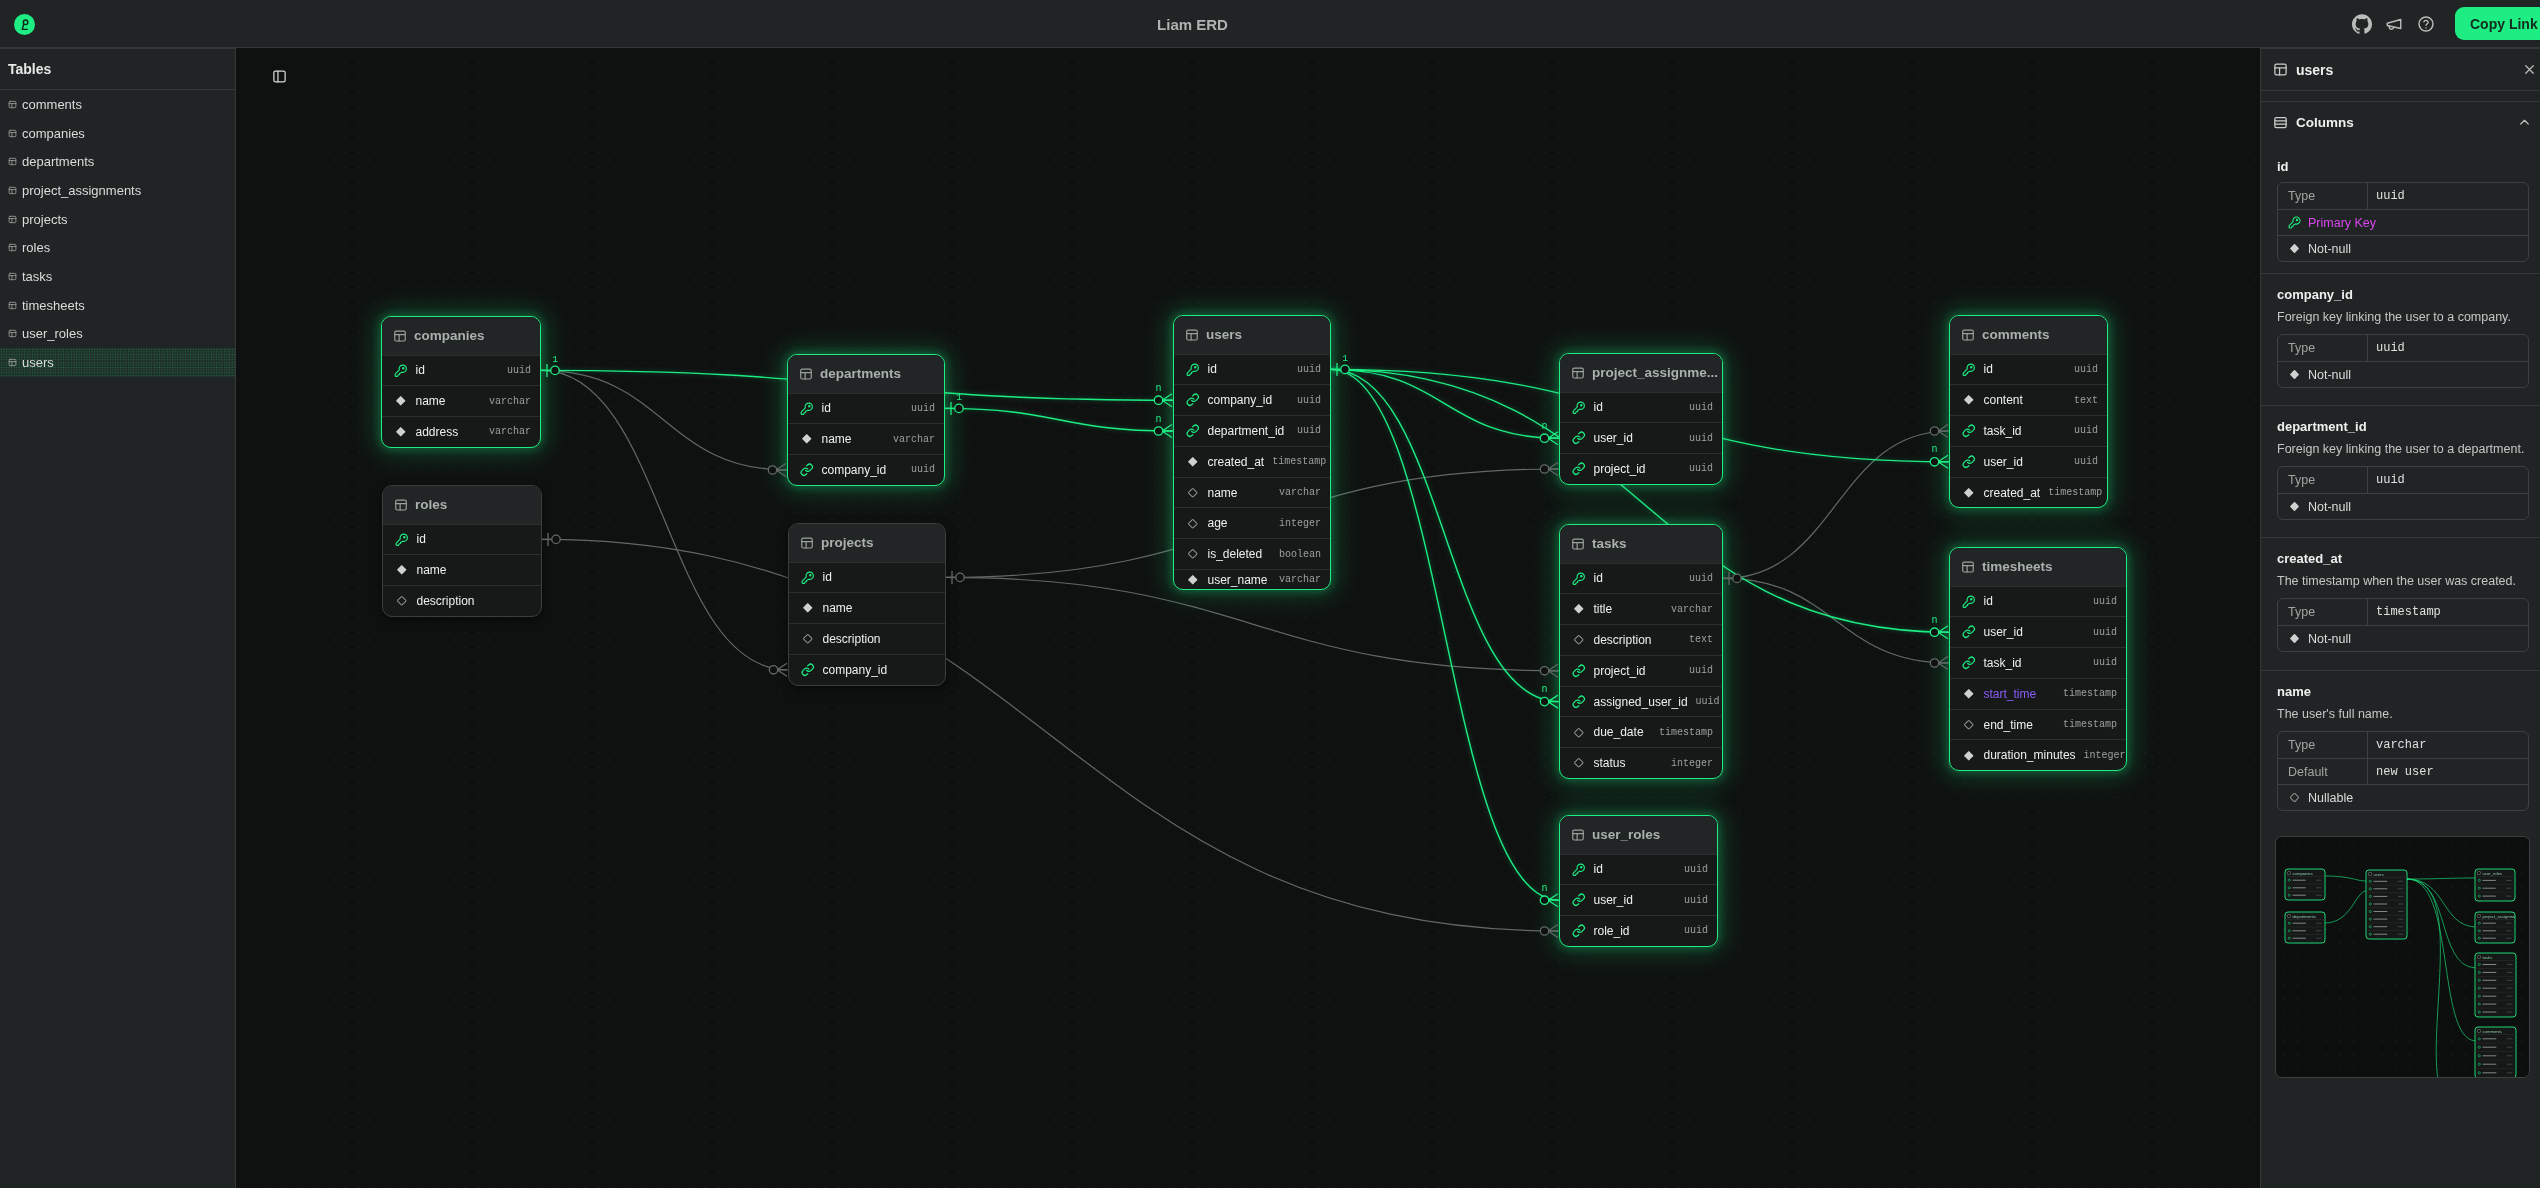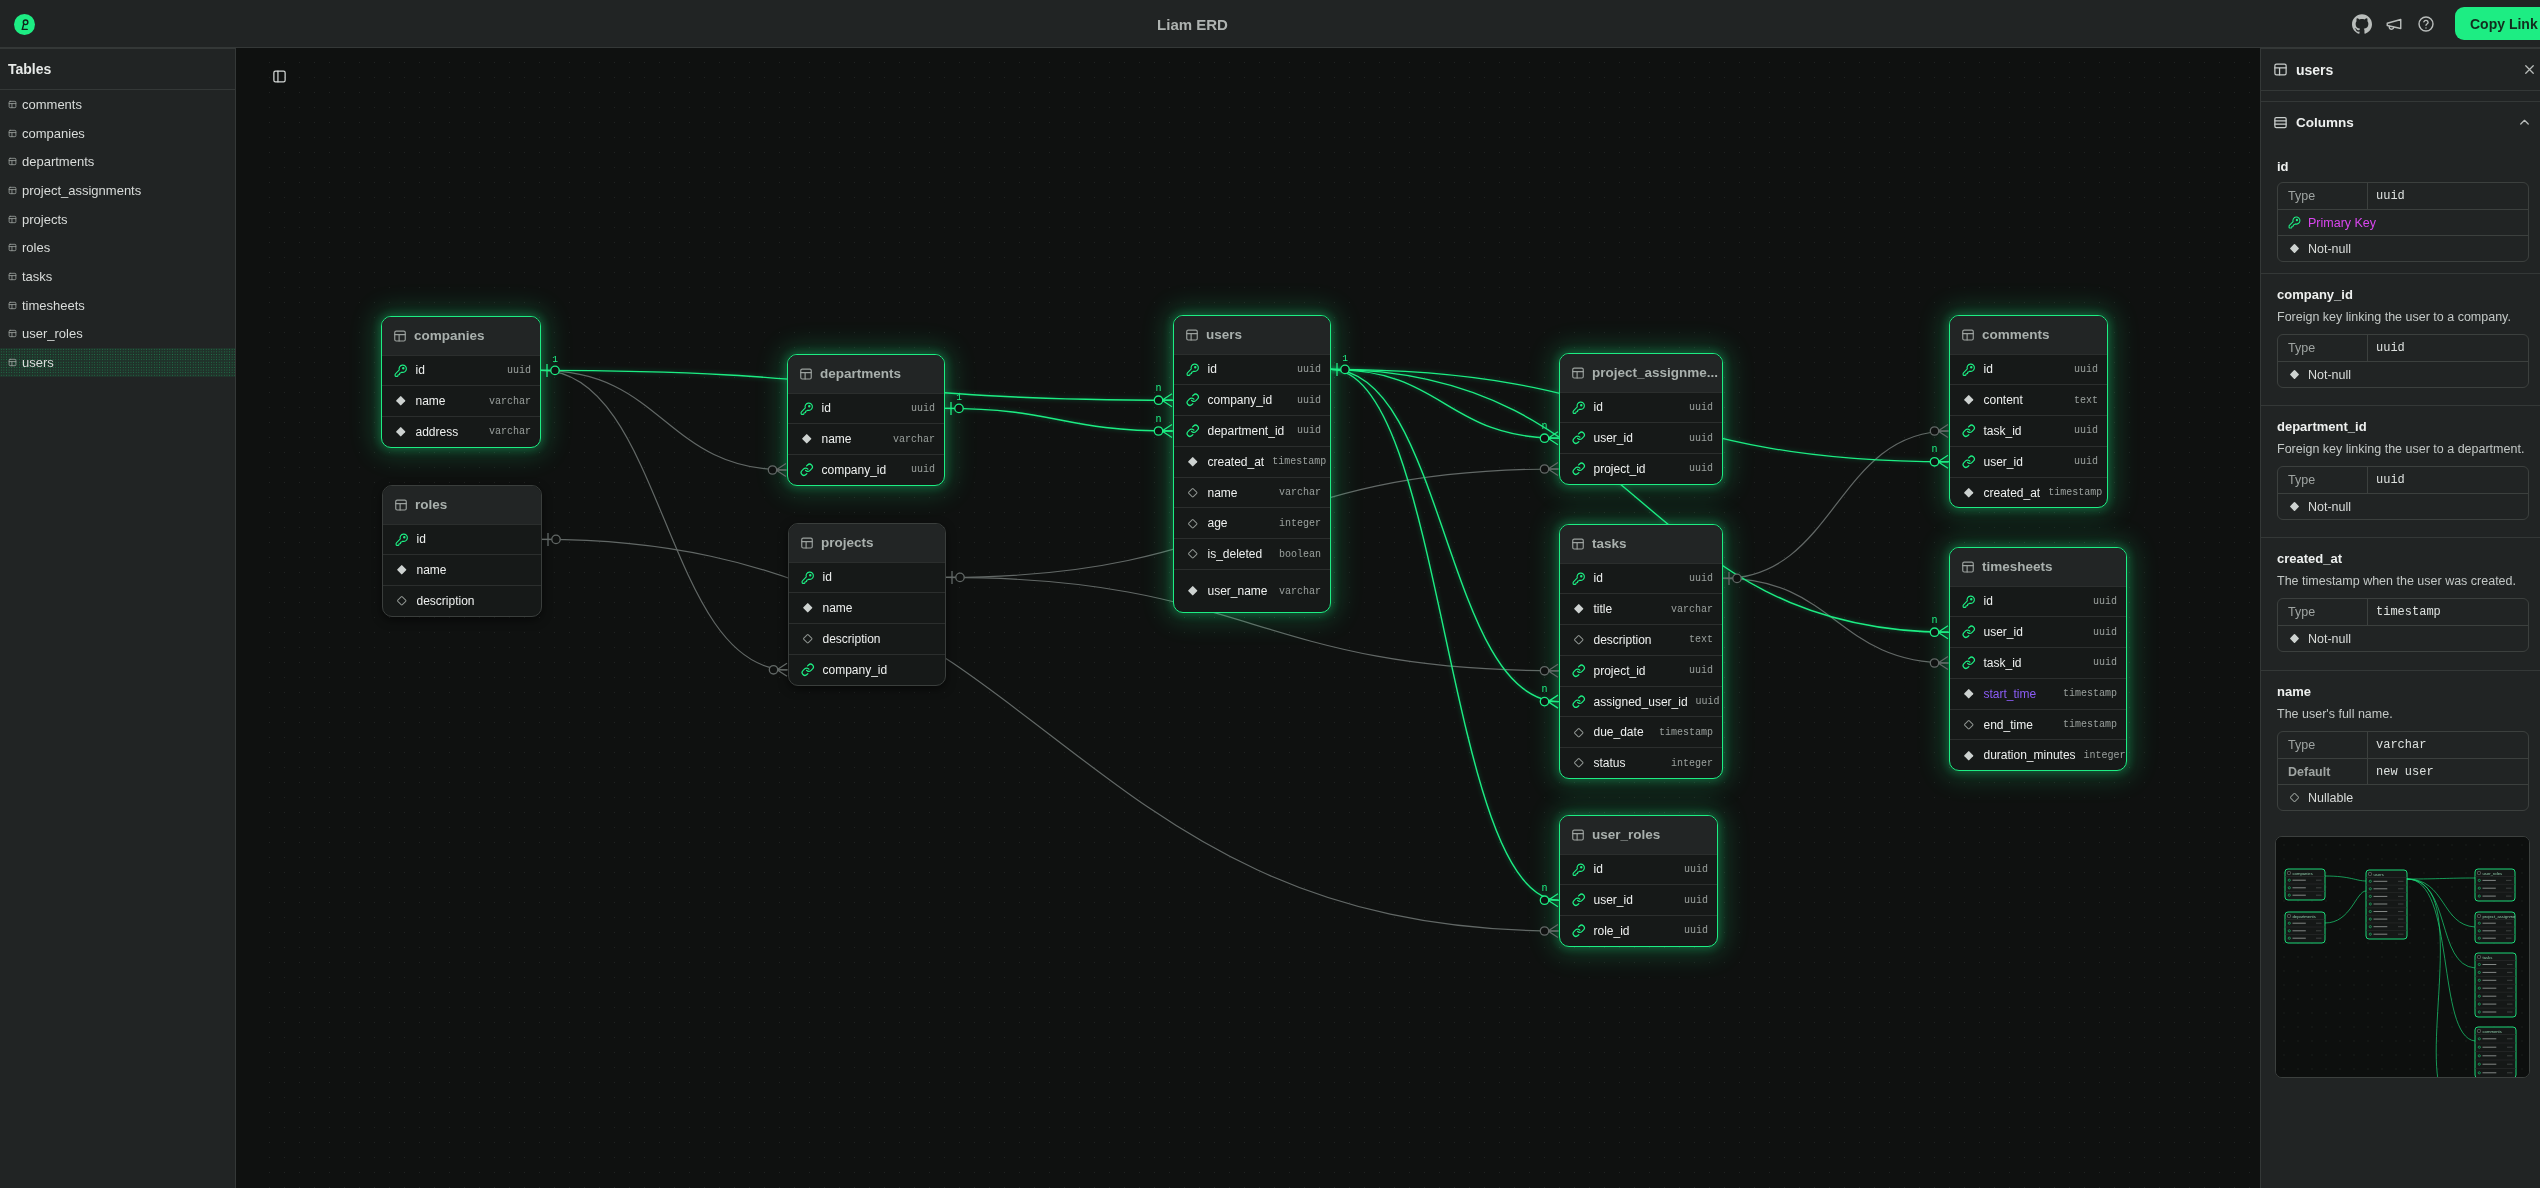--- a/index.html
+++ b/index.html
@@ -265,21 +265,21 @@
         </div>
         <div style="height:30.8px;border-top:1px solid #2b2e2d;display:flex;align-items:center;gap:8px;padding:0 9px 0 12px;">
           <span style="flex:none;display:flex;">
             <svg width="13.5" height="13.5" viewBox="0 0 24 24" fill="none">
               <rect x="6.3" y="6.3" width="11.4" height="11.4" rx="1.5" stroke="#8d938f" stroke-width="1.8" transform="rotate(45 12 12)"></rect>
             </svg>
           </span>
           <span style="flex:none;font-size:12px;font-weight:500;color:#eef0ef;white-space:nowrap;">is_deleted</span>
           <span style="margin-left:auto;flex:none;font-size:10px;color:#9aa09d;font-family:'Liberation Mono',monospace;white-space:nowrap;">boolean</span>
         </div>
-        <div style="height:43px;border-top:1px solid #2b2e2d;display:flex;align-items:center;gap:8px;padding:0 9px 0 12px;">
+        <div style="height:20px;border-top:1px solid #2b2e2d;display:flex;align-items:center;gap:8px;padding:0 9px 0 12px;">
           <span style="flex:none;display:flex;">
             <svg width="13.5" height="13.5" viewBox="0 0 24 24">
               <rect x="5.8" y="5.8" width="12.4" height="12.4" rx="1.5" fill="#cdd2d0" transform="rotate(45 12 12)"></rect>
             </svg>
           </span>
           <span style="flex:none;font-size:12px;font-weight:500;color:#eef0ef;white-space:nowrap;">user_name</span>
           <span style="margin-left:auto;flex:none;font-size:10px;color:#9aa09d;font-family:'Liberation Mono',monospace;white-space:nowrap;">varchar</span>
         </div>
       </div>
       <div style="position:absolute;left:1559px;top:353px;width:164px;background:#161918;border:1.5px solid #1ded83;border-radius:10px;box-shadow:0 0 26px 7px rgba(29,237,131,.2), 0 0 9px 2px rgba(29,237,131,.25);overflow:hidden;">
@@ -858,21 +858,21 @@
     </div>
     <div style="border-top:1px solid #343837;padding:13px 0 16px 0;">
       <div style="height:16px;margin:0 16px 7px 16px;font-size:13px;font-weight:700;color:#eef0ef;">name</div>
       <div style="height:16px;margin:0 16px 8px 16px;font-size:12.5px;color:#c3c8c6;white-space:nowrap;">The user's full name.</div>
       <div style="margin:0 16px;width:252px;border:1px solid #3c403e;border-radius:6px;overflow:hidden;">
         <div style="height:26px;display:flex;align-items:stretch;">
           <div style="width:90px;border-right:1px solid #3c403e;display:flex;align-items:center;padding-left:10px;font-size:12.5px;color:#9fa4a2;">Type</div>
           <div style="flex:1;display:flex;align-items:center;padding-left:8px;font-size:12px;color:#dde1df;font-family:'Liberation Mono',monospace;">varchar</div>
         </div>
         <div style="border-top:1px solid #3c403e;height:26px;display:flex;align-items:stretch;">
-          <div style="width:90px;border-right:1px solid #3c403e;display:flex;align-items:center;padding-left:10px;font-size:12.5px;color:#9fa4a2;font-weight:bold;">Default</div>
+          <div style="width:90px;border-right:1px solid #3c403e;display:flex;align-items:center;padding-left:10px;font-size:12.5px;color:#9fa4a2;">Default</div>
           <div style="flex:1;display:flex;align-items:center;padding-left:8px;font-size:12px;color:#dde1df;font-family:'Liberation Mono',monospace;">new user</div>
         </div>
         <div style="border-top:1px solid #3c403e;height:26px;display:flex;align-items:center;gap:7px;padding-left:10px;font-size:12.5px;color:#d9dcda;">
           <svg width="13" height="13" viewBox="0 0 24 24" fill="none">
             <rect x="6.3" y="6.3" width="11.4" height="11.4" rx="1.5" stroke="#8d938f" stroke-width="1.8" transform="rotate(45 12 12)"></rect>
           </svg>
           <span>Nullable</span>
         </div>
       </div>
     </div>

